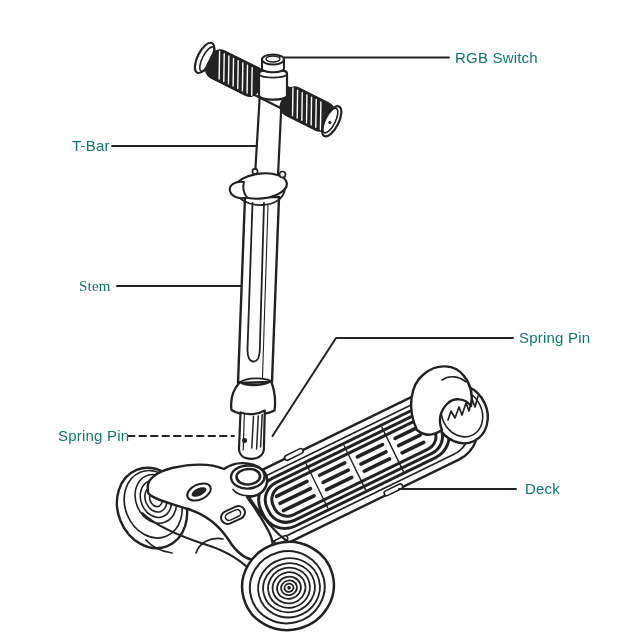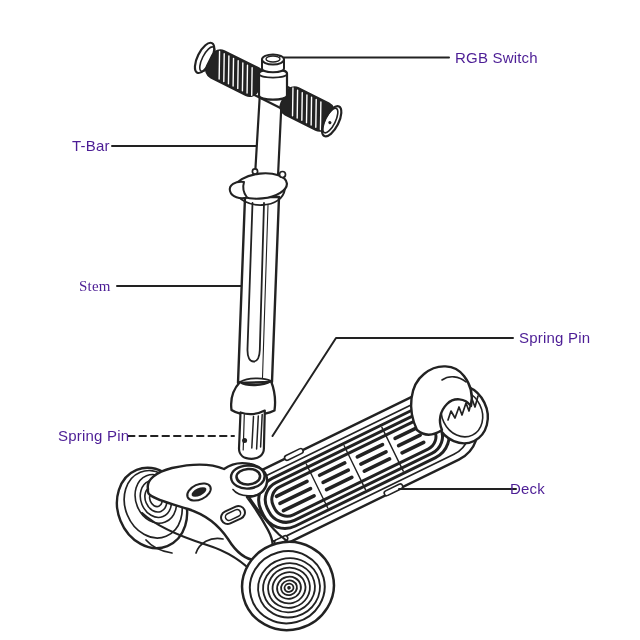--- a/index.html
+++ b/index.html
@@ -2,21 +2,21 @@
 <html><head>
 <meta charset="utf-8">
 <style>
   html,body{margin:0;padding:0;background:#ffffff;}
   #canvas{
     position:relative;width:640px;height:640px;background:#ffffff;
     font-family:"Liberation Sans", sans-serif;overflow:hidden;
   }
   #art{position:absolute;left:0;top:0;}
   .lbl{
-    position:absolute;font-size:15px;line-height:16px;color:#4c1d95;
+    position:absolute;font-size:15px;line-height:16px;color:#0f766e;
     white-space:nowrap;letter-spacing:0.2px;
   }
   svg *{vector-effect:none;}
 </style>
 </head>
 <body>
 
 <div id="canvas">
 
   <svg id="art" width="640" height="640" viewBox="0 0 640 640" fill="none" stroke="#222222" stroke-width="2.2" stroke-linecap="round" stroke-linejoin="round">
@@ -186,14 +186,14 @@
       <path d="M128,436 L234,436" stroke-dasharray="6.5 5"></path>
       <path d="M399,489 L516,489"></path>
     </g>
   </svg>
 
   <div class="lbl" style="left:455px;top:50px;">RGB Switch</div>
   <div class="lbl" style="left:72px;top:138px;">T-Bar</div>
   <div class="lbl" style="left:79px;top:278px;font-family:Liberation Serif, serif;">Stem</div>
   <div class="lbl" style="left:519px;top:330px;">Spring Pin</div>
   <div class="lbl" style="left:58px;top:428px;">Spring Pin</div>
-  <div class="lbl" style="left:510px;top:481px;">Deck</div>
+  <div class="lbl" style="left:525px;top:481px;">Deck</div>
 </div>
 
 </body></html>

